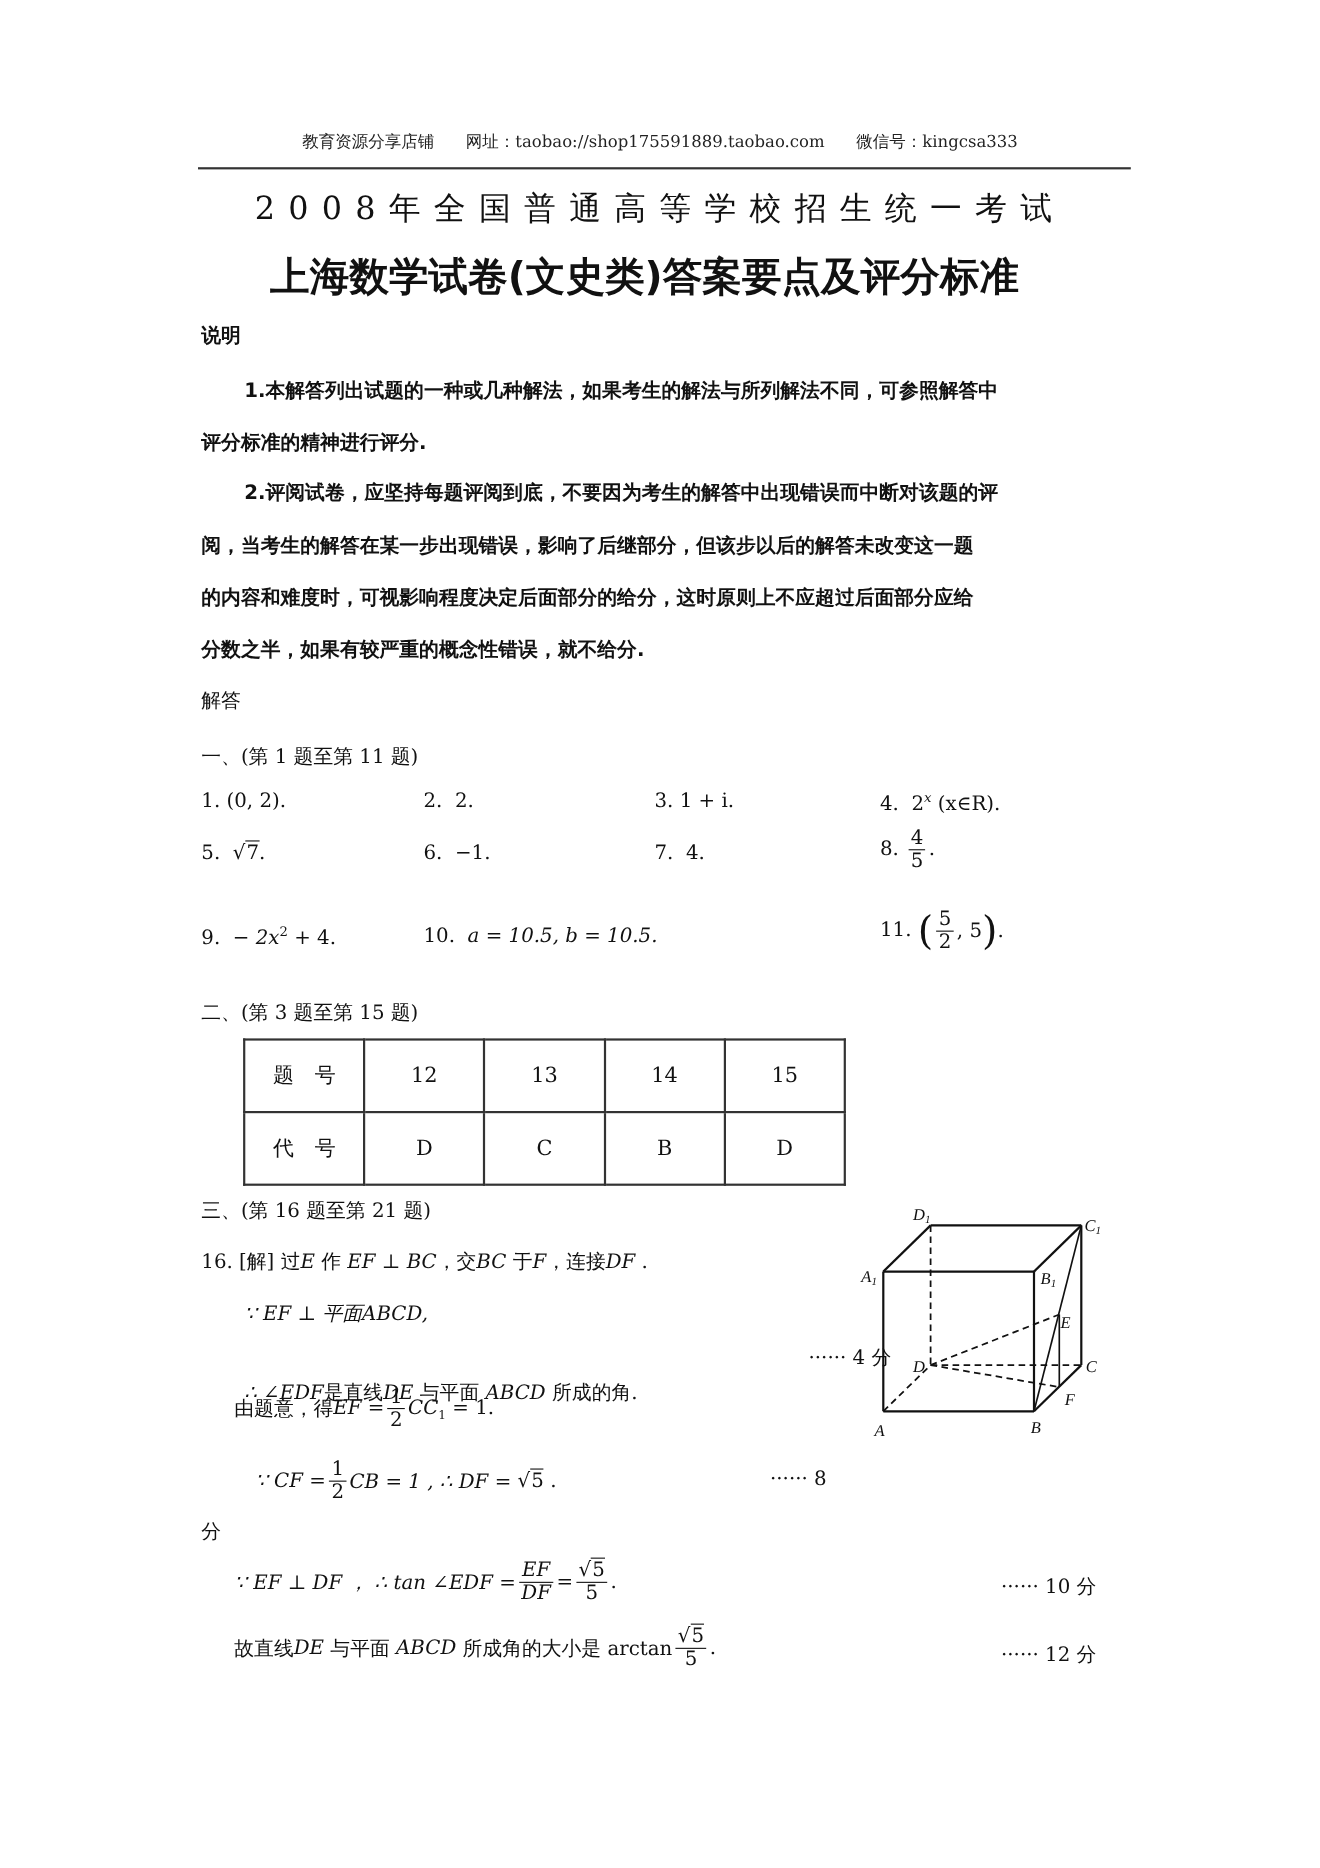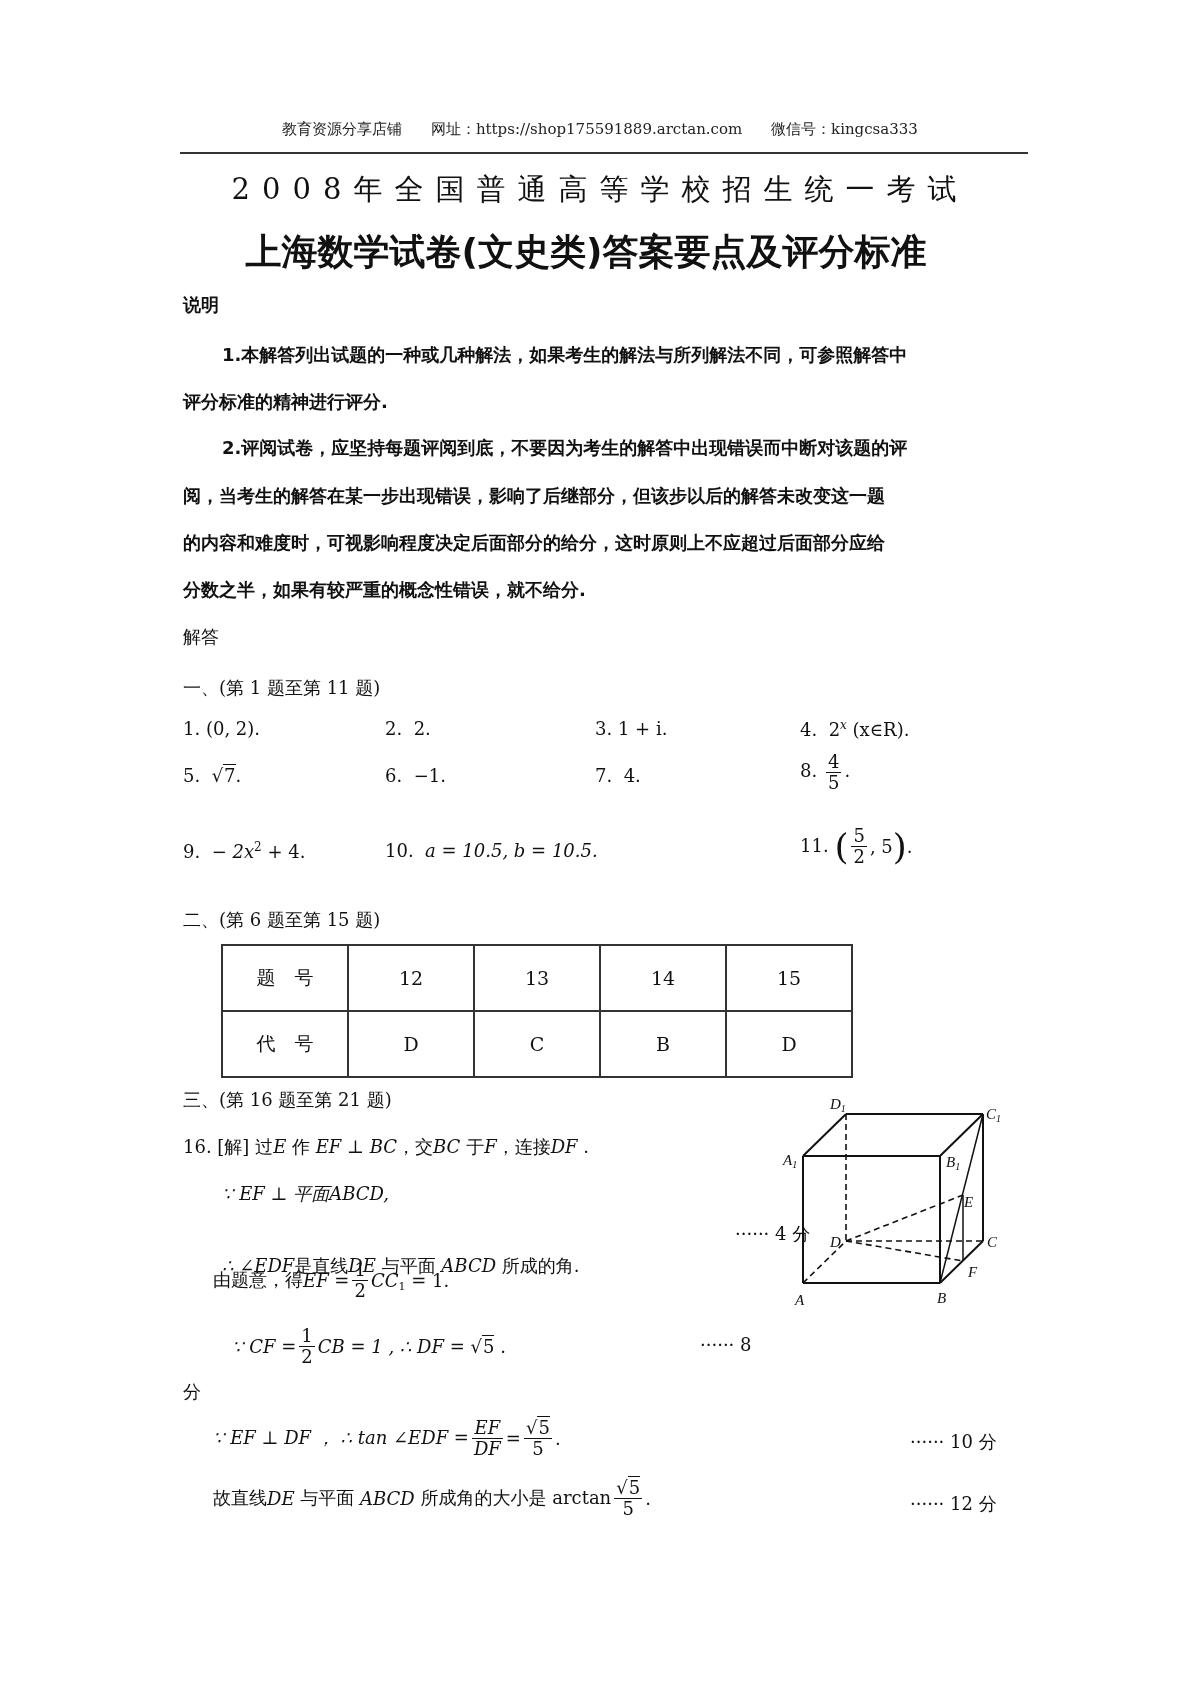--- a/index.html
+++ b/index.html
@@ -9,33 +9,33 @@
   .hdr { top:120px; left:0; width:1200px; text-align:center; font-size:15px; color:#222; }
   .hdr span { margin:0 12px; }
   .rule { top:152px; left:180px; width:848px; height:0; border-top:2px solid #333; }
   .t1 { top:170px; left:0; width:1200px; text-align:center; font-size:29px; letter-spacing:12px; }
   .t2 { top:228px; left:0; width:1172px; text-align:center; font-size:36px; font-weight:bold;
         font-family:"DejaVu Sans","Liberation Sans",sans-serif; }
   .b { font-weight:bold; font-family:"DejaVu Sans","Liberation Sans",sans-serif; font-size:18px; }
   .p { font-size:18px; font-family:"DejaVu Sans","Liberation Sans",sans-serif; font-weight:bold; }
   .n { font-size:18px; }
   .i { font-style:italic; }
-  table.ans { position:absolute; left:221px; top:944px; width:632px; border-collapse:collapse; font-size:19px; }
+  table.ans { position:absolute; left:221px; top:944px; width:548px; border-collapse:collapse; font-size:19px; }
   table.ans td { border:2px solid #333; height:62px; text-align:center; width:20%; }
   .frac { display:inline-block; vertical-align:middle; text-align:center; line-height:1.1; margin:0 3px; }
   .frac .num { display:block; border-bottom:1px solid #111; padding:0 2px; }
   .frac .den { display:block; padding:0 2px; }
   .sqrt { border-top:1px solid #111; padding-left:1px; }
 </style>
 </head>
 <body>
 
 <div class="abs hdr">
   <span>教育资源分享店铺</span>
-  <span>网址：https://shop175591889.arctan.com</span>
+  <span>网址：taobao://shop175591889.taobao.com</span>
   <span>微信号：kingcsa333</span>
 </div>
 <div class="abs rule"></div>
 
 <div class="abs t1">2008年全国普通高等学校招生统一考试</div>
 <div class="abs t2">上海数学试卷(文史类)答案要点及评分标准</div>
 
 <div class="abs b" style="top:293px;left:183px;">说明</div>
 <div class="abs p" style="top:343px;left:222px;">1.本解答列出试题的一种或几种解法，如果考生的解法与所列解法不同，可参照解答中</div>
 <div class="abs p" style="top:390px;left:183px;">评分标准的精神进行评分.</div>
@@ -76,21 +76,21 @@
 <div class="abs n" style="top:840px;left:183px;">
   <span>9.</span>&nbsp; <span class="i">− 2x</span><sup style="font-size:12px;">2</sup><span> + 4.</span>
 </div>
 <div class="abs n" style="top:840px;left:385px;">
   <span>10.</span>&nbsp; <span class="i">a = 10.5,   b = 10.5.</span>
 </div>
 <div class="abs n" style="top:826px;left:800px;">
   <span>11.</span>&nbsp;<span style="font-size:36px;vertical-align:middle;">(</span><span class="frac"><span class="num">5</span><span class="den">2</span></span><span style="vertical-align:middle;">, 5</span><span style="font-size:36px;vertical-align:middle;">)</span><span style="vertical-align:middle;">.</span>
 </div>
 
-<div class="abs n" style="top:908px;left:183px;">二、(第 6 题至第 15 题)</div>
+<div class="abs n" style="top:908px;left:183px;">二、(第 3 题至第 15 题)</div>
 <table class="ans">
   <tbody>
       <tr>
     <td>题　号</td>
     <td>12</td>
     <td>13</td>
     <td>14</td>
     <td>15</td>
   </tr>
   <tr>

